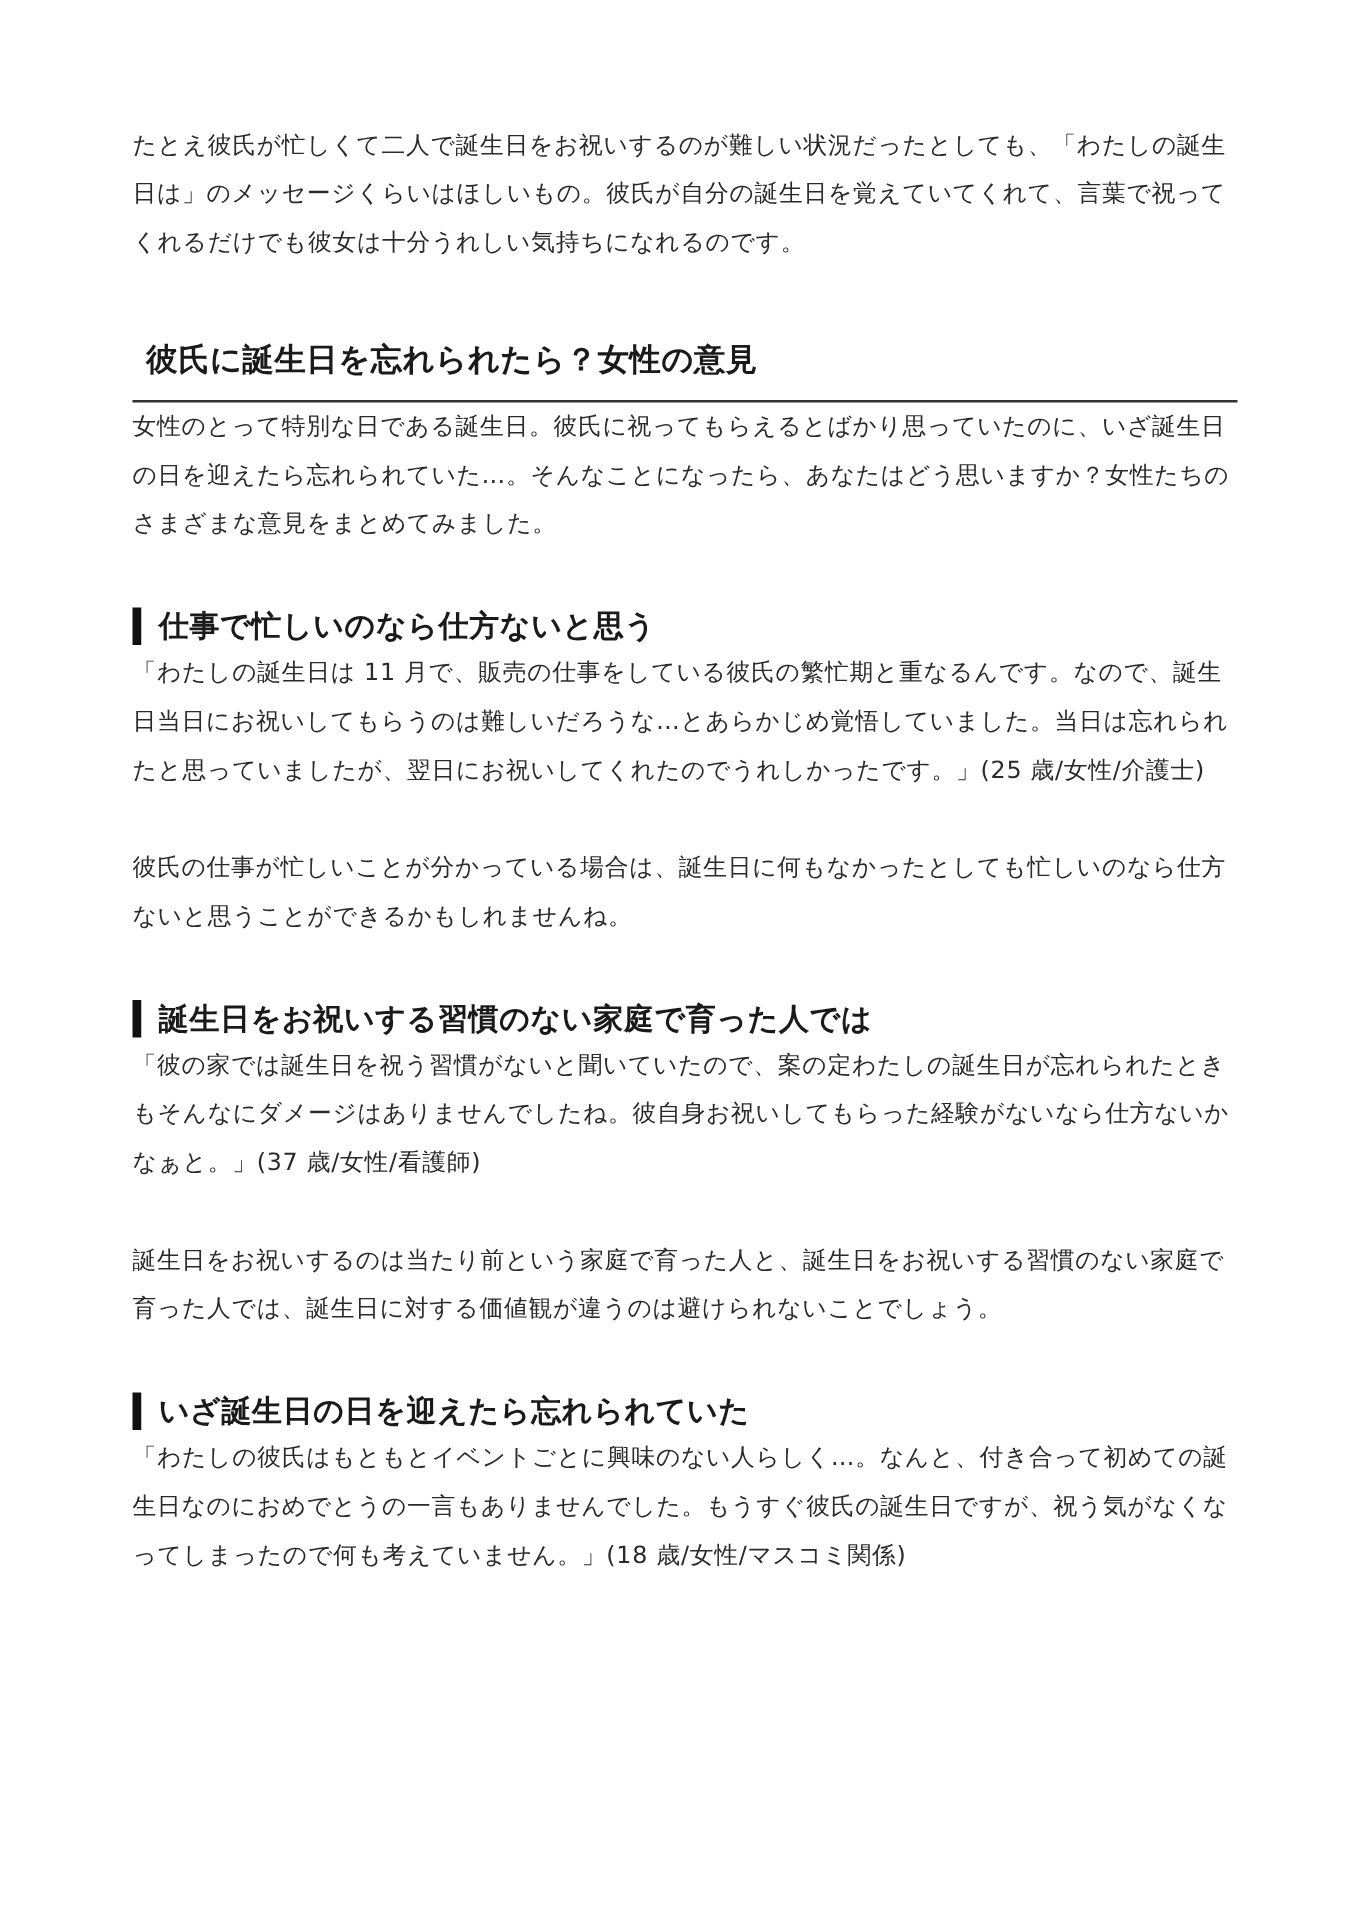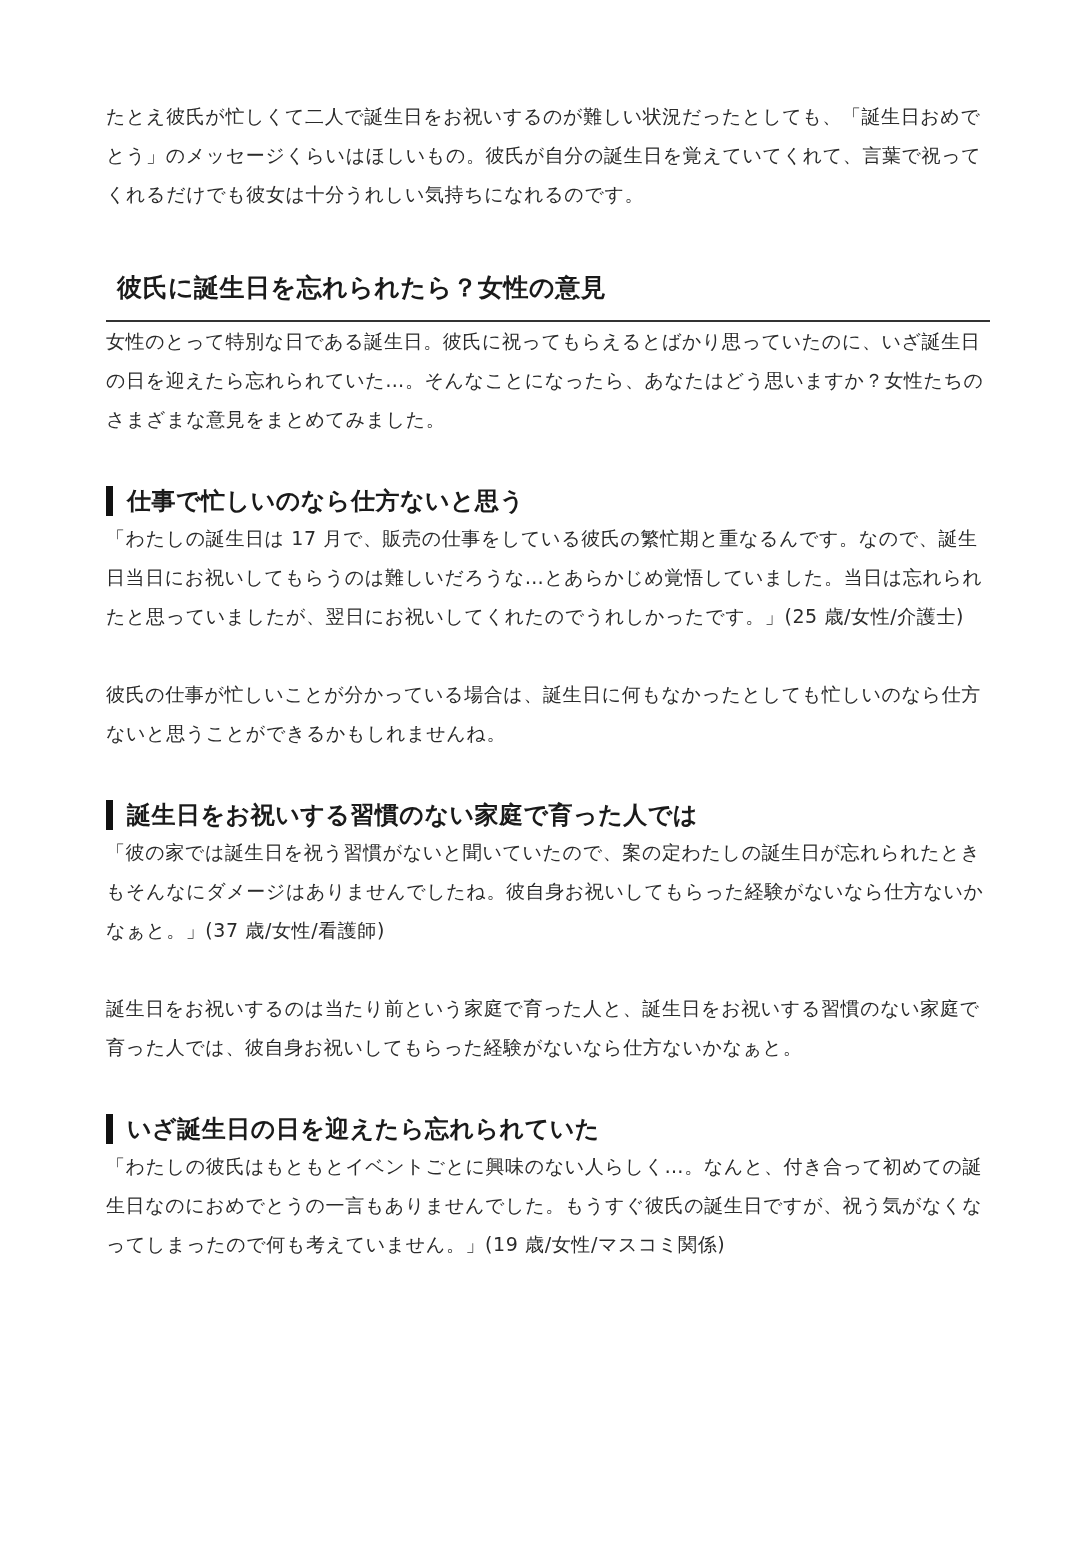--- a/index.html
+++ b/index.html
@@ -61,57 +61,57 @@
       background: #111111;
       margin-right: 14px;
       flex: 0 0 auto;
     }
   </style>
 </head>
 <body>
 
 <div class="page">
 
-  <p class="para">たとえ彼氏が忙しくて二人で誕生日をお祝いするのが難しい状況だったとしても、「誕生日おめでとう」のメッセージくらいはほしいもの。彼氏が自分の誕生日を覚えていてくれて、言葉で祝ってくれるだけでも彼女は十分うれしい気持ちになれるのです。</p>
+  <p class="para">たとえ彼氏が忙しくて二人で誕生日をお祝いするのが難しい状況だったとしても、「わたしの誕生日は」のメッセージくらいはほしいもの。彼氏が自分の誕生日を覚えていてくれて、言葉で祝ってくれるだけでも彼女は十分うれしい気持ちになれるのです。</p>
 
   <div style="height:44px"></div>
 
   <h2 class="h2">彼氏に誕生日を忘れられたら？女性の意見</h2>
   <div class="h2-rule"></div>
 
   <p class="para">女性のとって特別な日である誕生日。彼氏に祝ってもらえるとばかり思っていたのに、いざ誕生日の日を迎えたら忘れられていた…。そんなことになったら、あなたはどう思いますか？女性たちのさまざまな意見をまとめてみました。</p>
 
   <div style="height:44px"></div>
 
   <div>
     <h3 class="h3">
       <span class="bar"></span>
       <span>仕事で忙しいのなら仕方ないと思う</span>
     </h3>
-    <p class="para">「わたしの誕生日は 17 月で、販売の仕事をしている彼氏の繁忙期と重なるんです。なので、誕生日当日にお祝いしてもらうのは難しいだろうな…とあらかじめ覚悟していました。当日は忘れられたと思っていましたが、翌日にお祝いしてくれたのでうれしかったです。」(25 歳/女性/介護士)</p>
+    <p class="para">「わたしの誕生日は 11 月で、販売の仕事をしている彼氏の繁忙期と重なるんです。なので、誕生日当日にお祝いしてもらうのは難しいだろうな…とあらかじめ覚悟していました。当日は忘れられたと思っていましたが、翌日にお祝いしてくれたのでうれしかったです。」(25 歳/女性/介護士)</p>
     <div style="height:39px"></div>
     <p class="para">彼氏の仕事が忙しいことが分かっている場合は、誕生日に何もなかったとしても忙しいのなら仕方ないと思うことができるかもしれませんね。</p>
   </div>
 
   <div style="height:44px"></div>
 
   <div>
     <h3 class="h3">
       <span class="bar"></span>
       <span>誕生日をお祝いする習慣のない家庭で育った人では</span>
     </h3>
     <p class="para">「彼の家では誕生日を祝う習慣がないと聞いていたので、案の定わたしの誕生日が忘れられたときもそんなにダメージはありませんでしたね。彼自身お祝いしてもらった経験がないなら仕方ないかなぁと。」(37 歳/女性/看護師)</p>
     <div style="height:39px"></div>
-    <p class="para">誕生日をお祝いするのは当たり前という家庭で育った人と、誕生日をお祝いする習慣のない家庭で育った人では、彼自身お祝いしてもらった経験がないなら仕方ないかなぁと。</p>
+    <p class="para">誕生日をお祝いするのは当たり前という家庭で育った人と、誕生日をお祝いする習慣のない家庭で育った人では、誕生日に対する価値観が違うのは避けられないことでしょう。</p>
   </div>
 
   <div style="height:44px"></div>
 
   <div>
     <h3 class="h3">
       <span class="bar"></span>
       <span>いざ誕生日の日を迎えたら忘れられていた</span>
     </h3>
-    <p class="para">「わたしの彼氏はもともとイベントごとに興味のない人らしく…。なんと、付き合って初めての誕生日なのにおめでとうの一言もありませんでした。もうすぐ彼氏の誕生日ですが、祝う気がなくなってしまったので何も考えていません。」(19 歳/女性/マスコミ関係)</p>
+    <p class="para">「わたしの彼氏はもともとイベントごとに興味のない人らしく…。なんと、付き合って初めての誕生日なのにおめでとうの一言もありませんでした。もうすぐ彼氏の誕生日ですが、祝う気がなくなってしまったので何も考えていません。」(18 歳/女性/マスコミ関係)</p>
     <div style="height:39px"></div>
   </div>
 
 </div>
 
 </body></html>

